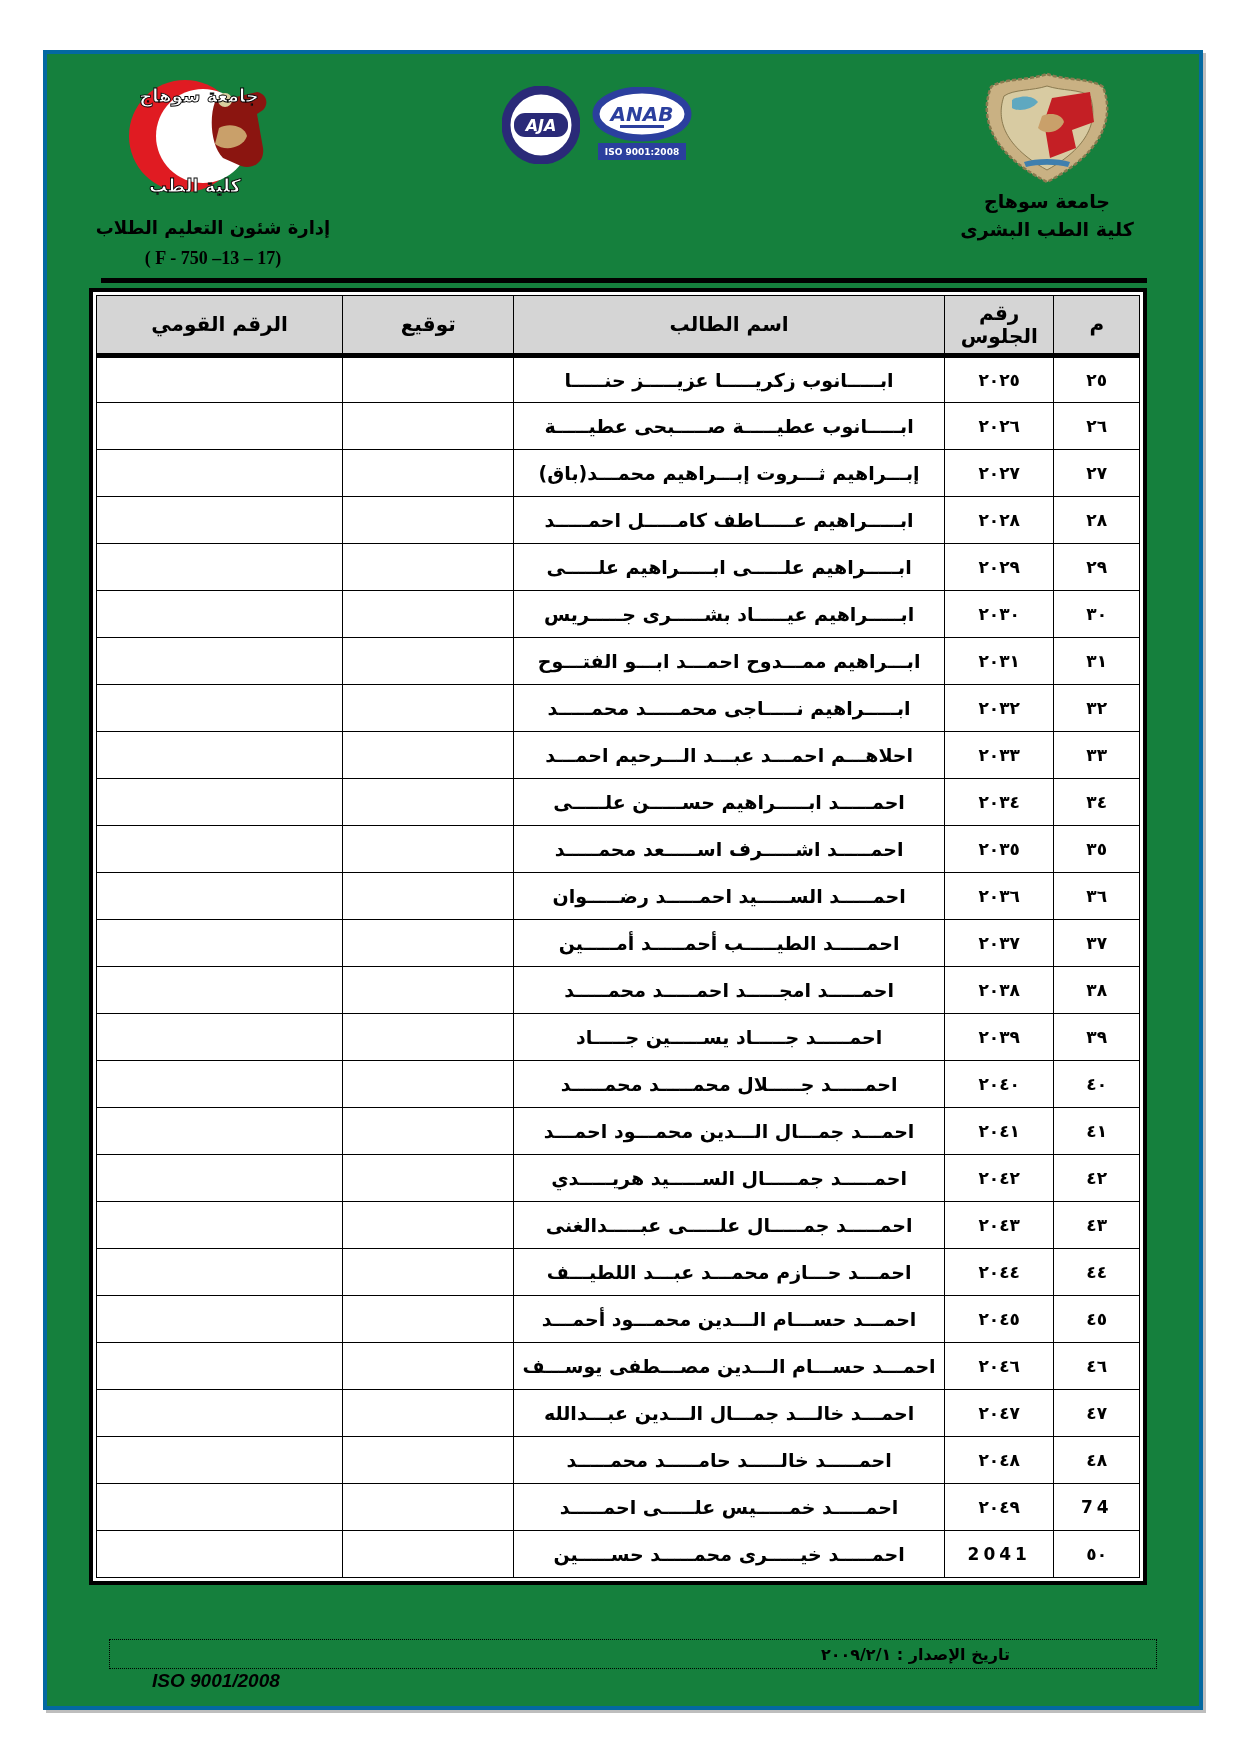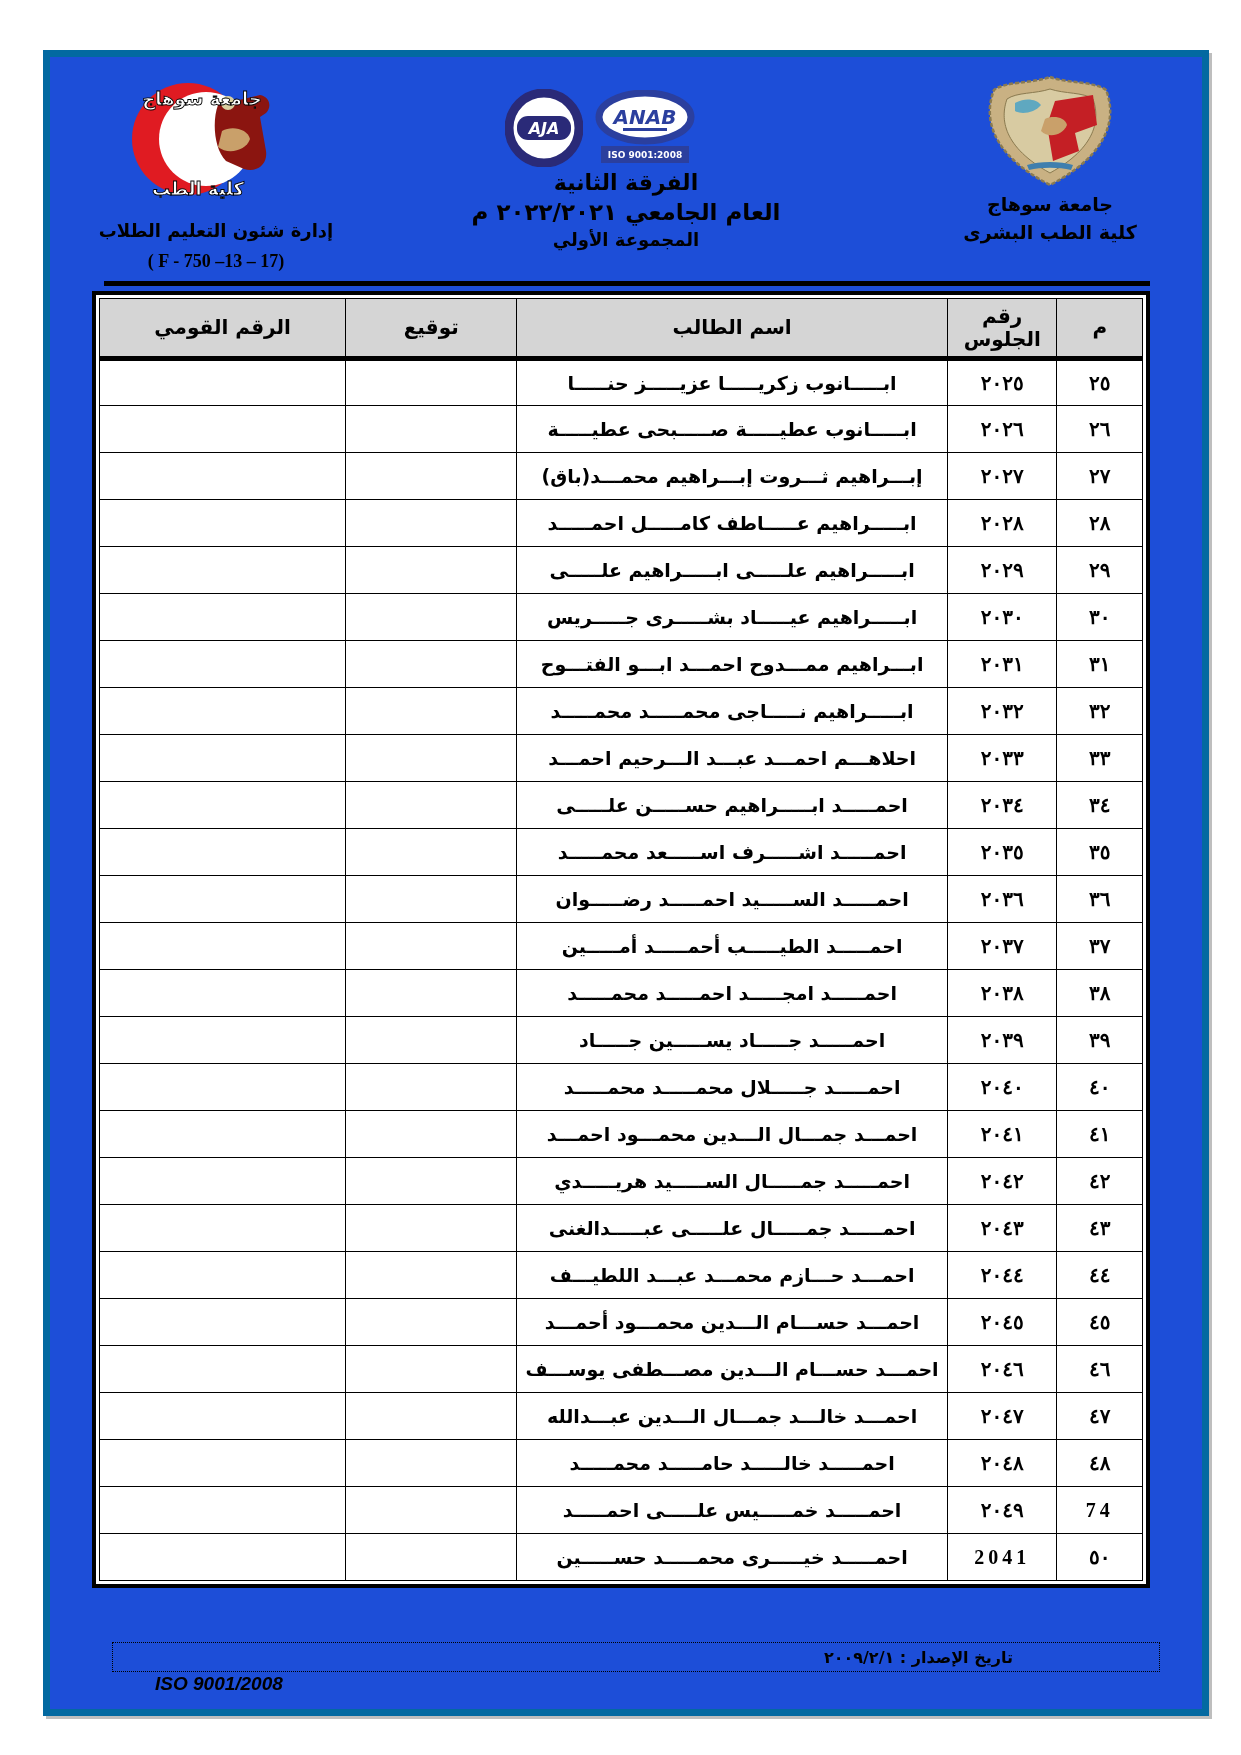--- a/index.html
+++ b/index.html
@@ -3,21 +3,21 @@
 <meta charset="utf-8">
 <style>
   html,body{margin:0;padding:0;background:#fff;}
   body{
     width:1241px;height:1755px;position:relative;
     font-family:"DejaVu Sans","Liberation Sans",sans-serif;
     color:#000;
   }
   .frame{
     position:absolute;left:43px;top:50px;width:1152px;height:1652px;
-    border:7px solid #0369a1;background:#1d4ed8;
+    border:4px solid #0369a1;background:#15803d;
     box-shadow:3px 3px 0 rgba(110,110,110,.45);
   }
   
   .hdr-el{position:absolute;}
   .crescent-logo{left:60px;top:16px;width:200px;height:130px;}
   .dept-block{left:18px;top:163px;width:296px;text-align:center;}
   .dept-line{font-weight:bold;font-size:18px;}
   .form-code{font-weight:bold;font-size:18px;font-family:"Liberation Serif",serif;direction:ltr;margin-top:10px;}
   .center-block{left:366px;top:112px;width:420px;text-align:center;}
   .cert-logos{position:absolute;left:455px;top:32px;width:190px;height:78px;display:flex;gap:12px;align-items:center;}
@@ -33,21 +33,21 @@
     position:absolute;left:42px;top:234px;width:1058px;
     border:4px solid #000;padding:3px;background:#fff;box-sizing:border-box;
   }
   table.students{width:100%;border-collapse:collapse;table-layout:fixed;}
   table.students th,table.students td{border:1px solid #000;padding:0 6px;box-sizing:border-box;}
   table.students thead th{
     background:#d5d5d5;height:60px;font-weight:bold;font-size:20px;
     border-bottom:5px solid #000;text-align:center;vertical-align:middle;line-height:1.15;margin-left:39px;
   }
   table.students tbody td{height:47px;text-align:center;vertical-align:middle;}
-  td.cell-no,td.cell-seat{font-weight:bold;font-size:20px;letter-spacing:4px;white-space:nowrap;font-family:Liberation Serif, serif;}
+  td.cell-no,td.cell-seat{font-weight:bold;font-size:17px;letter-spacing:4px;white-space:nowrap;}
   td.cell-name{
     font-weight:bold;font-size:19px;white-space:nowrap;overflow:hidden;
     text-align:center;padding:0 8px;
   }
   
   .footer-box{
     position:absolute;left:62px;top:1585px;width:1048px;height:30px;
     border:1px dotted #000;display:flex;box-sizing:border-box;
   }
   .footer-cell{display:flex;align-items:center;justify-content:center;font-size:16px;font-weight:bold;}
@@ -86,25 +86,20 @@
       <text x="50" y="34" text-anchor="middle" font-size="20" font-weight="bold" font-style="italic" fill="#2b3f9e">ANAB</text>
       <rect x="28" y="38" width="44" height="3" fill="#2b3f9e"></rect>
       <rect x="6" y="56" width="88" height="17" fill="#2b3f9e"></rect>
       <text x="50" y="68" text-anchor="middle" font-size="9" font-weight="bold" fill="#ffffff">ISO 9001:2008</text>
     </svg>
     <svg width="78" height="78" viewBox="0 0 78 78">
       <circle cx="39" cy="39" r="35" fill="#ffffff" stroke="#2a2a78" stroke-width="9"></circle>
       <rect x="12" y="27" width="54" height="24" rx="11" fill="#2a2a78"></rect>
       <text x="39" y="45" text-anchor="middle" font-size="16" font-weight="bold" font-style="italic" fill="#ffffff">AJA</text>
     </svg>
-  </div>
-  <div class="hdr-el center-block">
-    <div class="title-grade">الفرقة الثانية</div>
-    <div class="title-year">العام الجامعي ٢٠٢٢/٢٠٢١ م</div>
-    <div class="title-group">المجموعة الأولي</div>
   </div>
 
   <div class="hdr-el shield-logo">
     <svg width="150" height="116" viewBox="0 0 150 116">
       <path d="M75,4 C95,11 119,8 131,17 C141,42 137,80 75,112 C13,80 9,42 19,17 C31,8 55,11 75,4 Z" fill="#c9b183" stroke="#8a7a50" stroke-width="2.5" stroke-dasharray="4 2"></path>
       <path d="M75,16 C90,21 108,19 118,26 C125,46 122,74 75,100 C28,74 25,46 32,26 C42,19 60,21 75,16 Z" fill="#d8cba2" stroke="#8a7a50" stroke-width="1"></path>
       <path d="M40,30 C50,24 62,26 66,32 C60,40 46,42 40,38 Z" fill="#5fa8c0"></path>
       <path d="M80,28 L118,22 L122,52 L100,60 L104,78 L78,88 L72,52 Z" fill="#c41f25"></path>
       <path d="M70,46 C78,42 90,44 92,52 C88,62 74,66 66,58 Z" fill="#c9a06a"></path>
       <path d="M52,92 C64,88 86,88 98,92 L96,97 C84,94 66,94 54,97 Z" fill="#3f7fae"></path>

